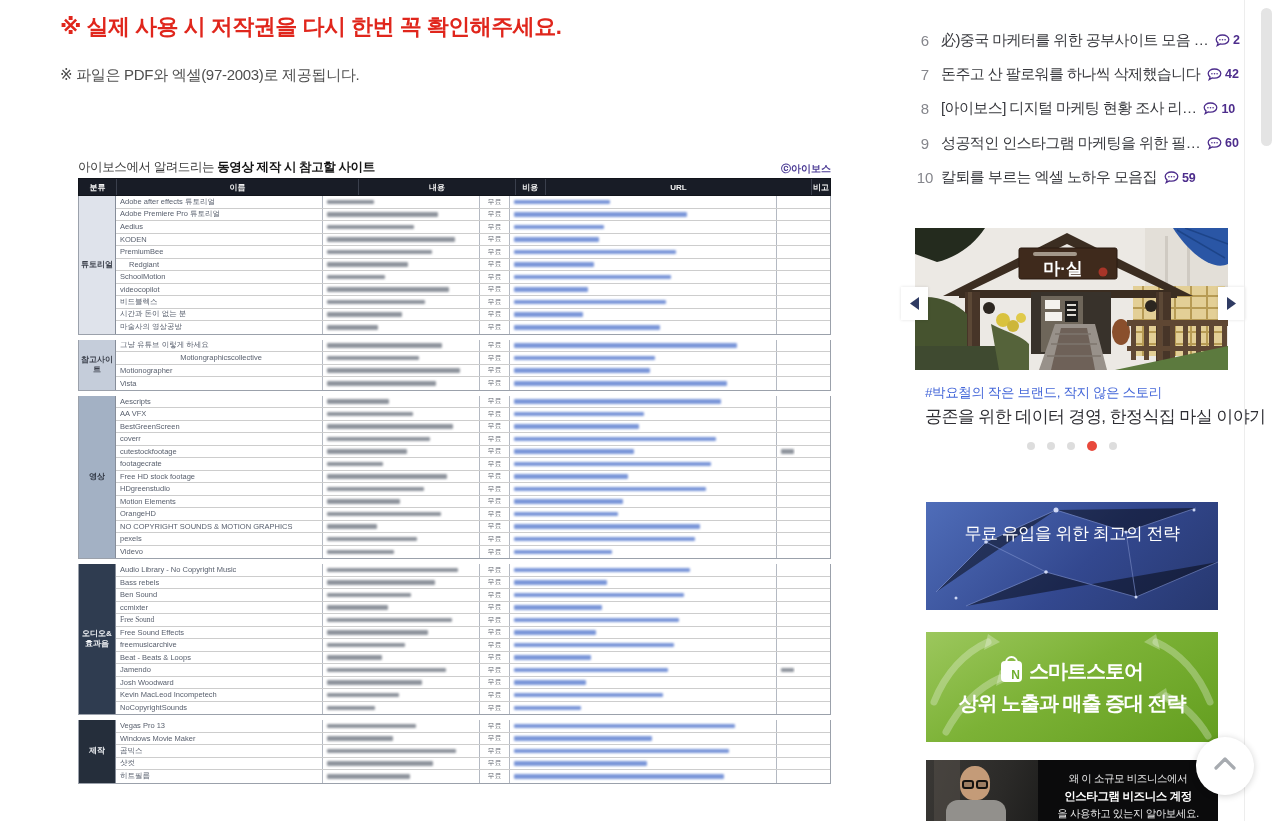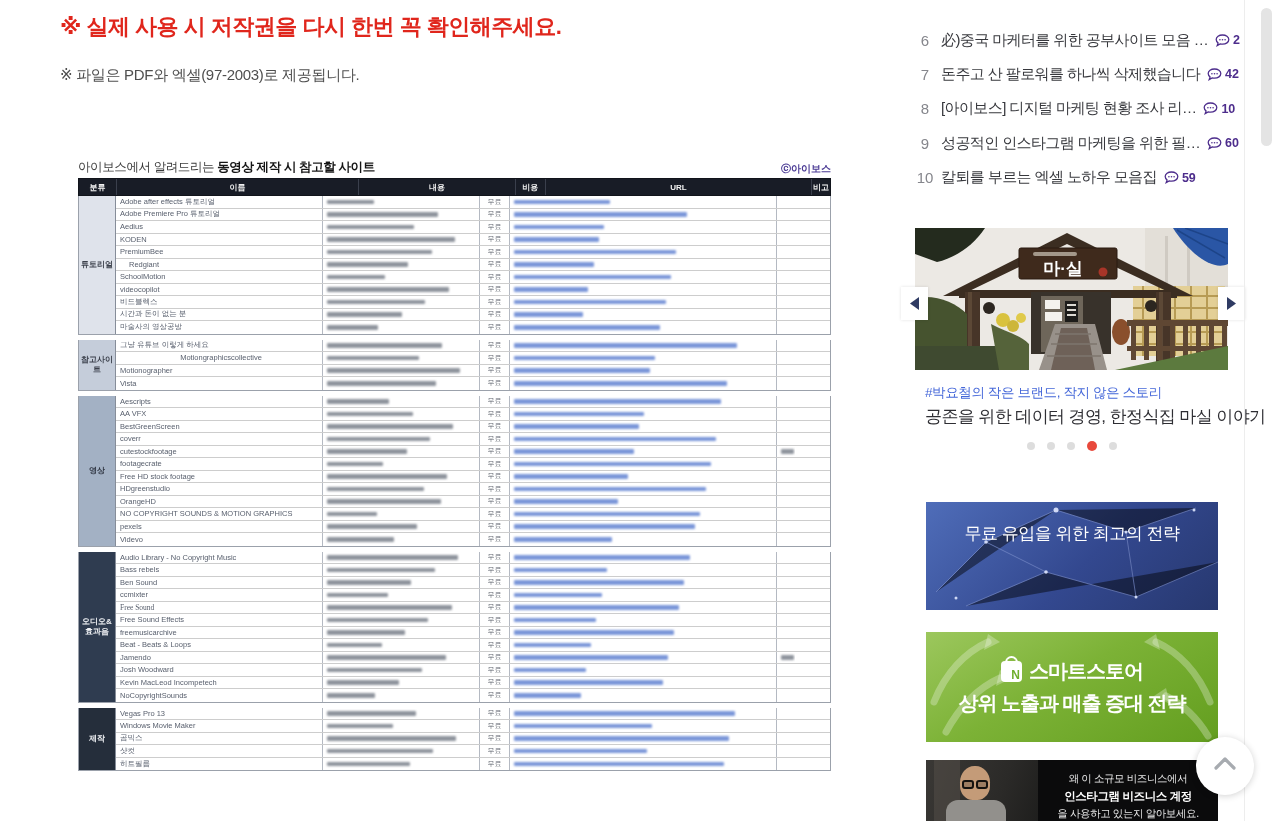--- a/index.html
+++ b/index.html
@@ -453,20 +453,35 @@
               <span class="nm">HDgreenstudio</span>
             </div>
             <div class="tc " style="width: 157px;">
               <div class="bar gray" style="width: 62%;"></div>
             </div>
             <div class="tc cost" style="width: 30px;">
               <span>무료</span>
             </div>
             <div class="tc " style="width: 267px;">
               <div class="bar blue" style="width: 72%;"></div>
+            </div>
+            <div class="tc " style="width: 19px;"></div>
+          </div>
+          <div class="trow">
+            <div class="tc " style="width: 206px;">
+              <span class="nm">Motion Elements</span>
+            </div>
+            <div class="tc " style="width: 157px;">
+              <div class="bar gray" style="width: 47%;"></div>
+            </div>
+            <div class="tc cost" style="width: 30px;">
+              <span>무료</span>
+            </div>
+            <div class="tc " style="width: 267px;">
+              <div class="bar blue" style="width: 41%;"></div>
             </div>
             <div class="tc " style="width: 19px;"></div>
           </div>
           <div class="trow">
             <div class="tc " style="width: 206px;">
               <span class="nm">OrangeHD</span>
             </div>
             <div class="tc " style="width: 157px;">
               <div class="bar gray" style="width: 73%;"></div>
             </div>

